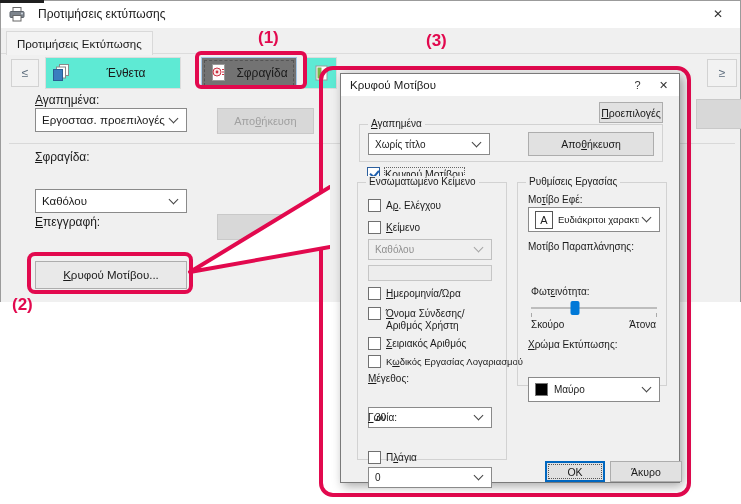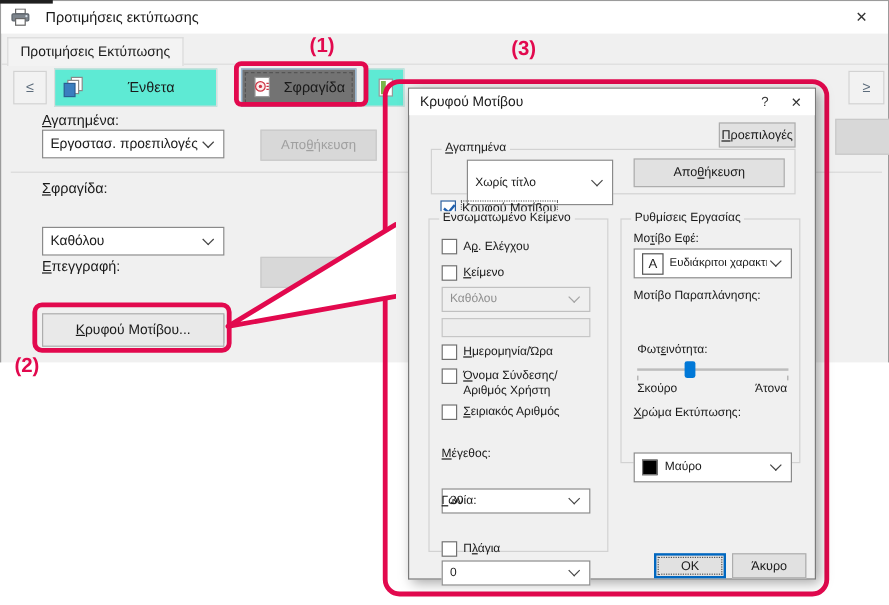--- a/index.html
+++ b/index.html
@@ -175,21 +175,21 @@
     <div class="abs titlebar" style="height:22px">
       <span class="t">Κρυφού Μοτίβου</span>
       <div class="cap-btn" style="right:28px">?</div>
       <div class="cap-btn" style="right:2px">✕</div>
     </div>
 
     <div class="abs btn" style="left:258px;top:28px;width:64px;height:21px"><u>Π</u>ροεπιλογές</div>
 
     <div class="group" style="left:18px;top:50px;width:304px;height:38px">
       <span class="glabel"><u>Α</u>γαπημένα</span>
-      <div class="abs combo" style="left:29px;top:8px;width:122px;height:38px">
+      <div class="abs combo" style="left:8px;top:8px;width:122px;height:22px">
         <span class="ct">Χωρίς τίτλο</span>
         <span class="chev"></span>
       </div>
       <div class="abs btn" style="left:168px;top:7px;width:126px;height:24px">Απο<u>θ</u>ήκευση</div>
     </div>
 
     <div class="abs cb cb-main focus-ring checked" style="left:26px;top:93px">
       <span class="box"></span>
       <span class="cb-t">Κρ<u>υ</u>φού Μοτίβου</span>
     </div>
@@ -222,20 +222,24 @@
       <div class="abs cb wrap" style="left:10px;top:124px">
         <span class="box"></span>
         <span class="cb-t"><u>Ό</u>νομα Σύνδεσης/Αριθμός Χρήστη</span>
       </div>
 
       <div class="abs cb" style="left:10px;top:154px">
         <span class="box"></span>
         <span class="cb-t"><u>Σ</u>ειριακός Αριθμός</span>
       </div>
 
+      <div class="abs cb" style="left:10px;top:172px">
+        <span class="box"></span>
+        <span class="cb-t" style="font-size:9.5px">Κ<u>ω</u>δικός Εργασίας Λογαριασμού</span>
+      </div>
 
       <div class="abs field-label" style="left:10px;top:190px"><u>Μ</u>έγεθος:</div>
       <div class="abs combo" style="left:10px;top:203px;width:124px;height:21px">
         <span class="ct">30</span>
         <span class="chev"></span>
       </div>
 
       <div class="abs field-label" style="left:10px;top:229px"><u>Γ</u>ωνία:</div>
       <div class="abs combo" style="left:10px;top:242px;width:124px;height:21px">
         <span class="ct">0</span>
@@ -272,16 +276,16 @@
 
       <div class="abs field-label" style="left:10px;top:156px"><u>Χ</u>ρώμα Εκτύπωσης:</div>
       <div class="abs combo" style="left:10px;top:169px;width:132px;height:25px">
         <span class="icon-swatch"></span>
         <span class="ct">Μαύρο</span>
         <span class="chev"></span>
       </div>
     </div>
 
     <div class="abs btn focused" style="left:204px;top:387px;width:60px;height:21px">OK</div>
-    <div class="abs btn" style="left:269px;top:387px;width:62px;height:21px">Άκυρο</div>
+    <div class="abs btn" style="left:269px;top:387px;width:72px;height:21px">Άκυρο</div>
   </div>
 
 </div>
 
 </body></html>

